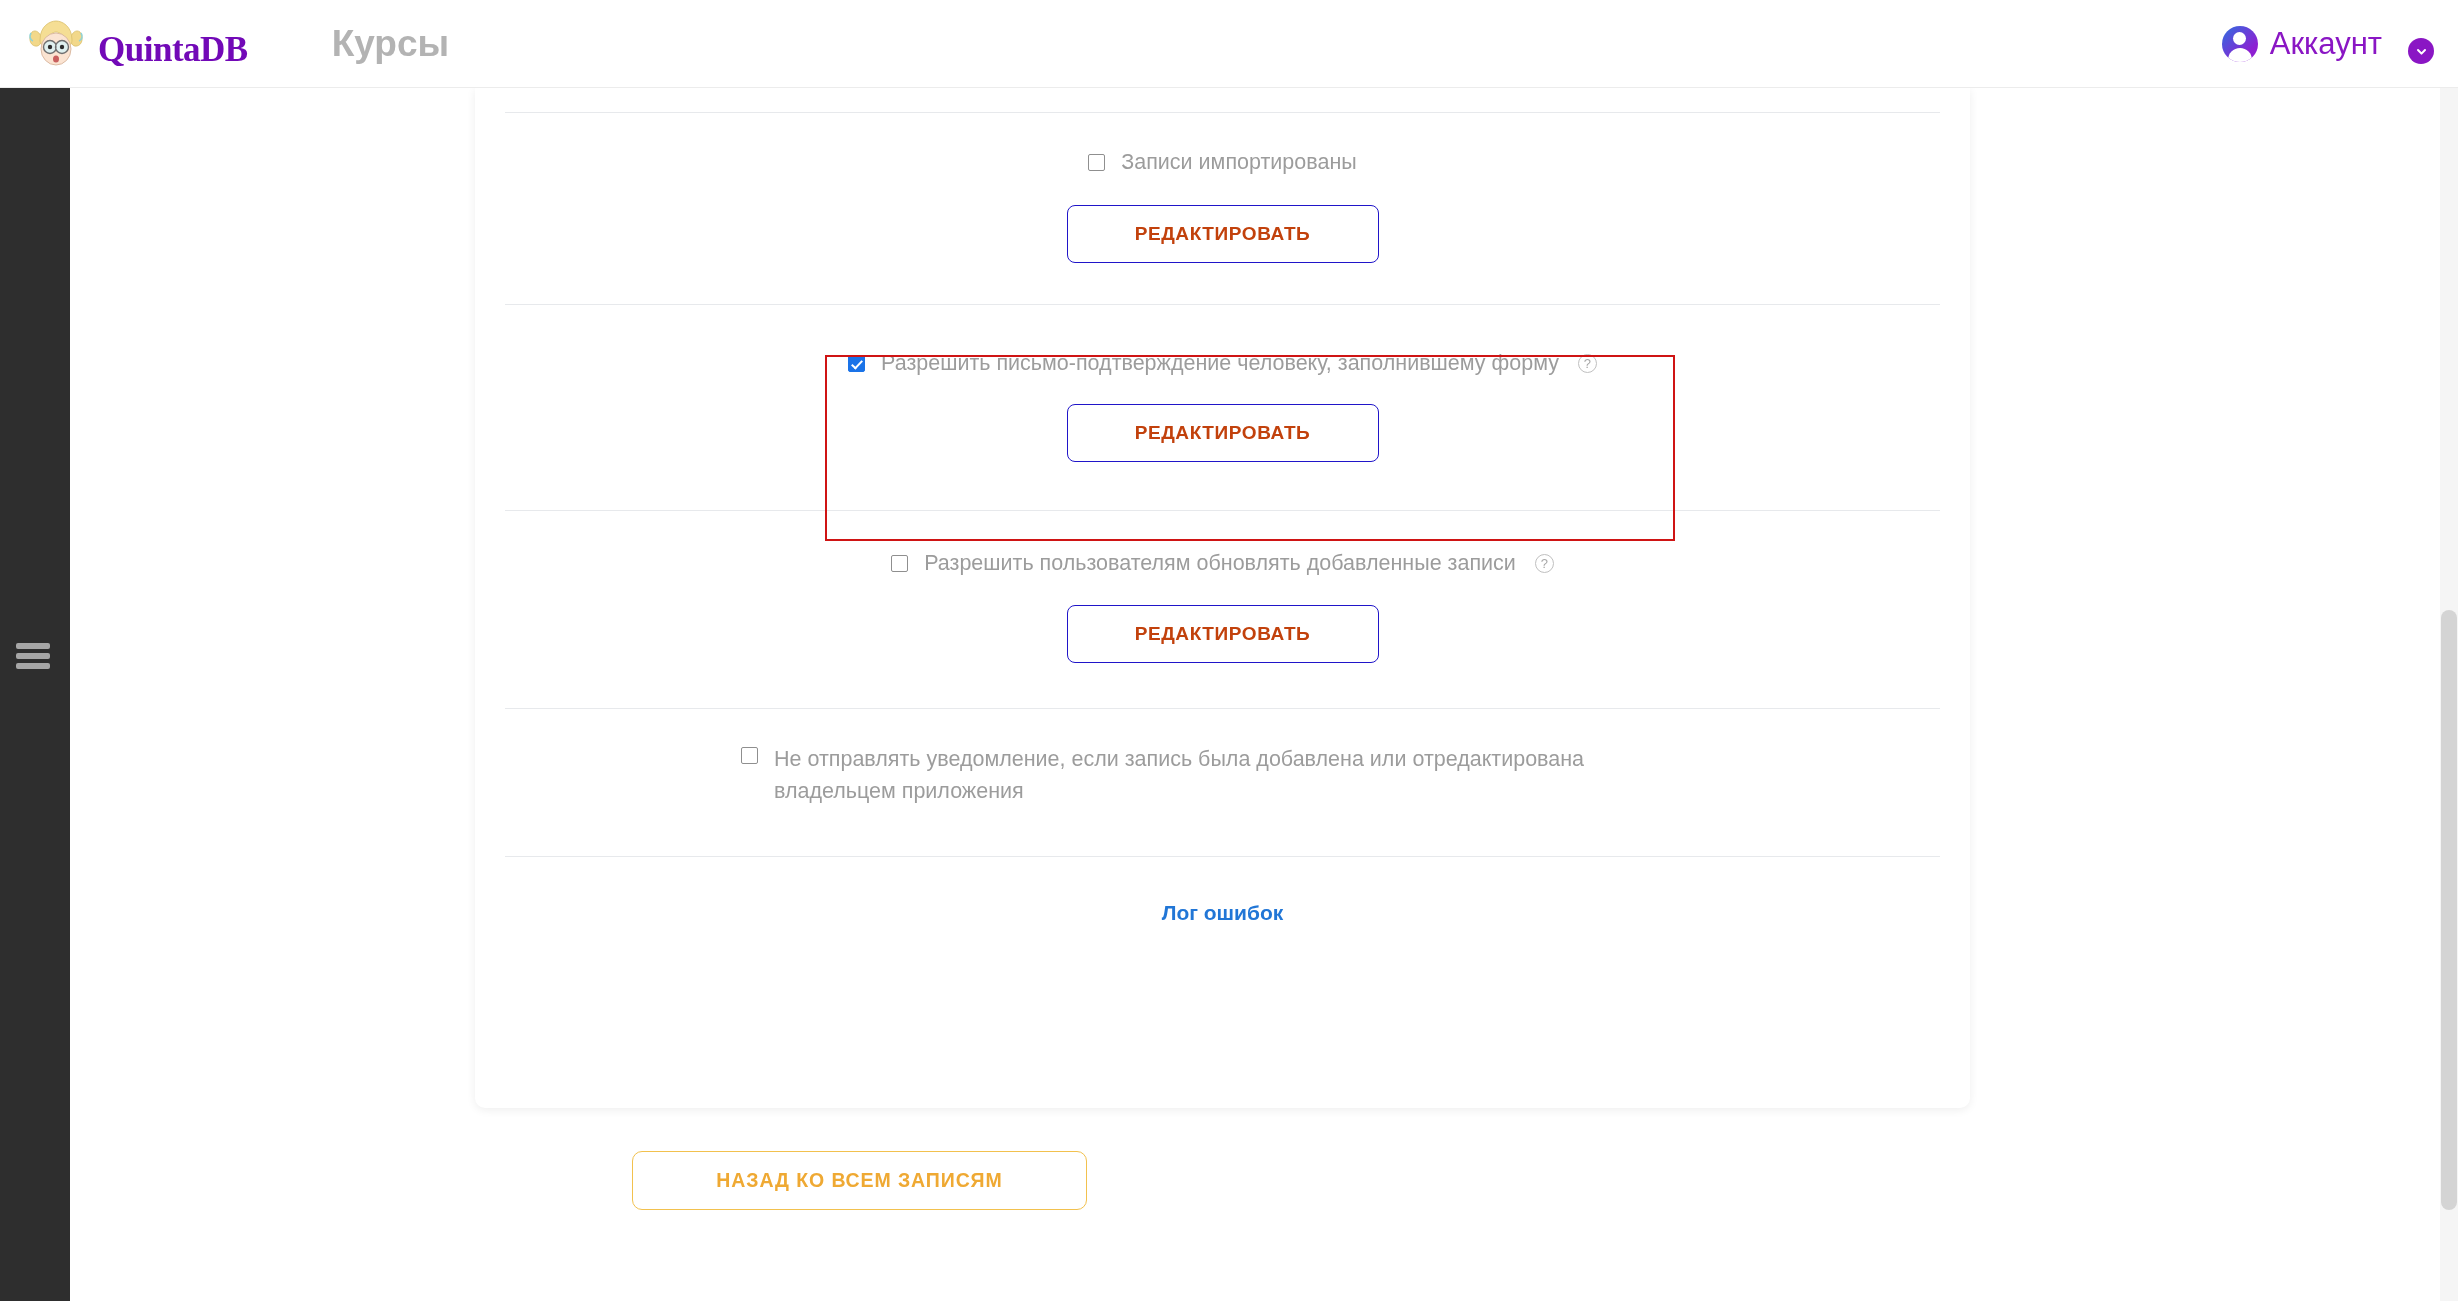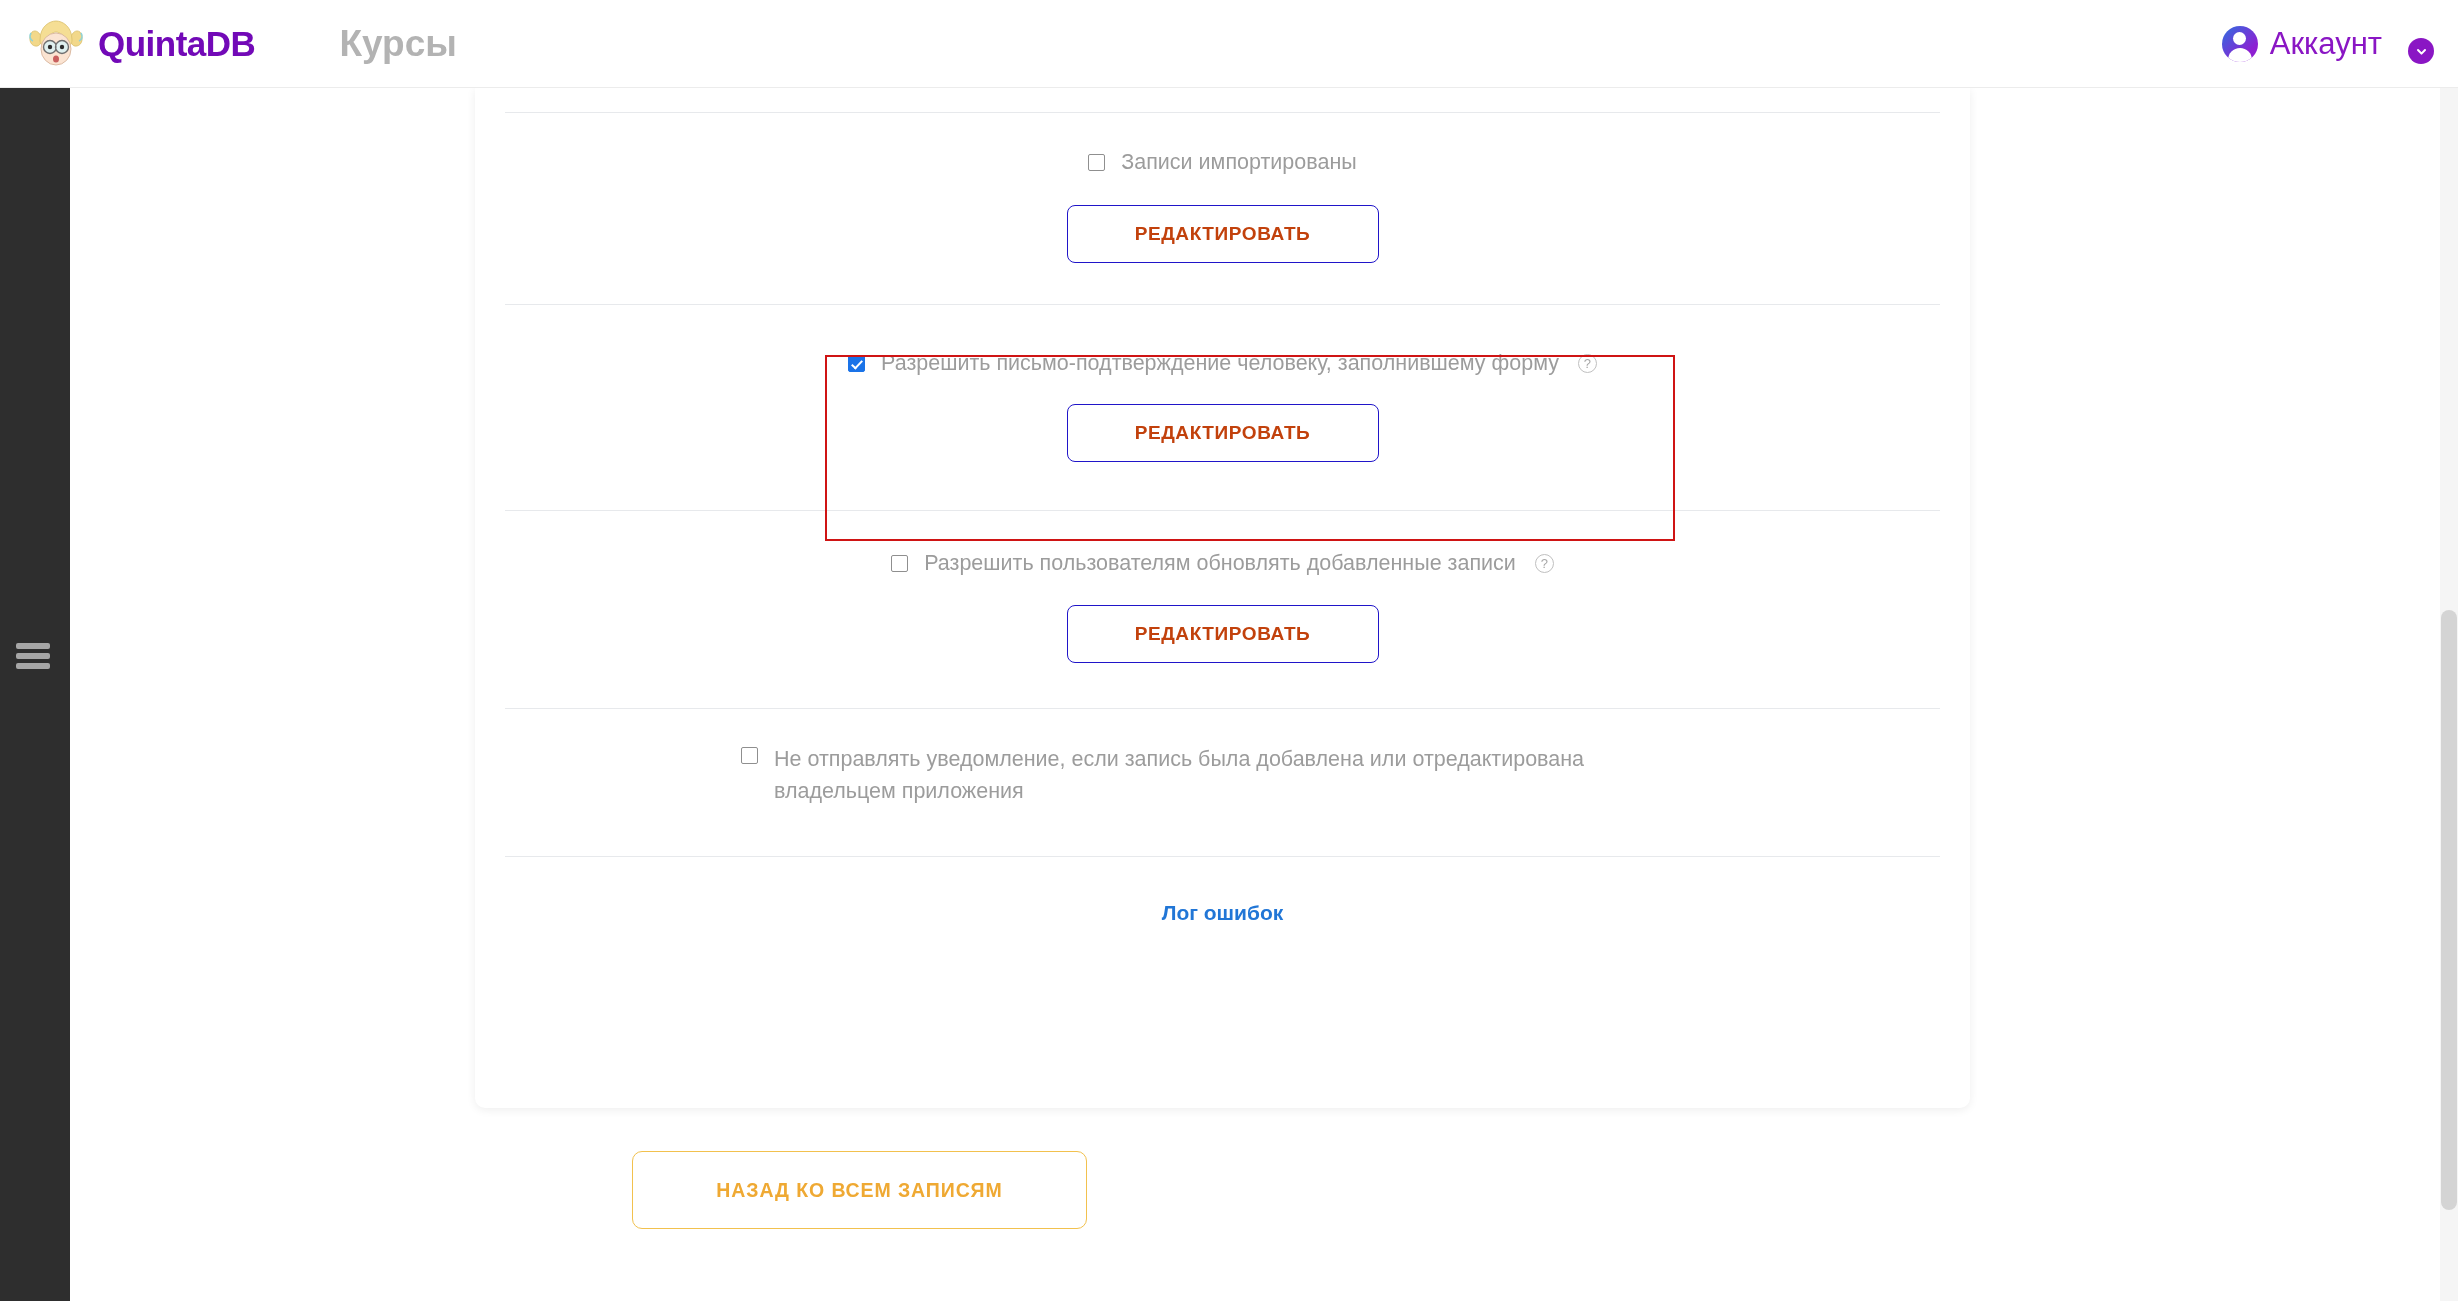--- a/index.html
+++ b/index.html
@@ -24,23 +24,24 @@
     height: 88px;
     background: #ffffff;
     border-bottom: 1px solid #ececec;
     display: flex;
     align-items: center;
     z-index: 40;
   }
 
   #brand {
     display: flex;
-    align-items: center;
+    align-items: flex-end;
     margin-left: 28px;
     text-decoration: none;
+    font-family: Liberation Serif, serif;
   }
 
   .logo-face {
     width: 56px;
     height: 52px;
     position: relative;
     flex: none;
     margin-right: 14px;
   }
 
@@ -275,21 +276,21 @@
     color: #2176d6;
     text-decoration: none;
     cursor: pointer;
   }
 
   #back-btn {
     position: absolute;
     left: 562px;
     top: 1063px;
     width: 455px;
-    height: 78px;
+    height: 59px;
     border: 1.6px solid #f2c14e;
     border-radius: 10px;
     background: #ffffff;
     color: #efa933;
     font-size: 19.5px;
     font-weight: bold;
     letter-spacing: 0.9px;
     cursor: pointer;
     font-family: inherit;
   }

